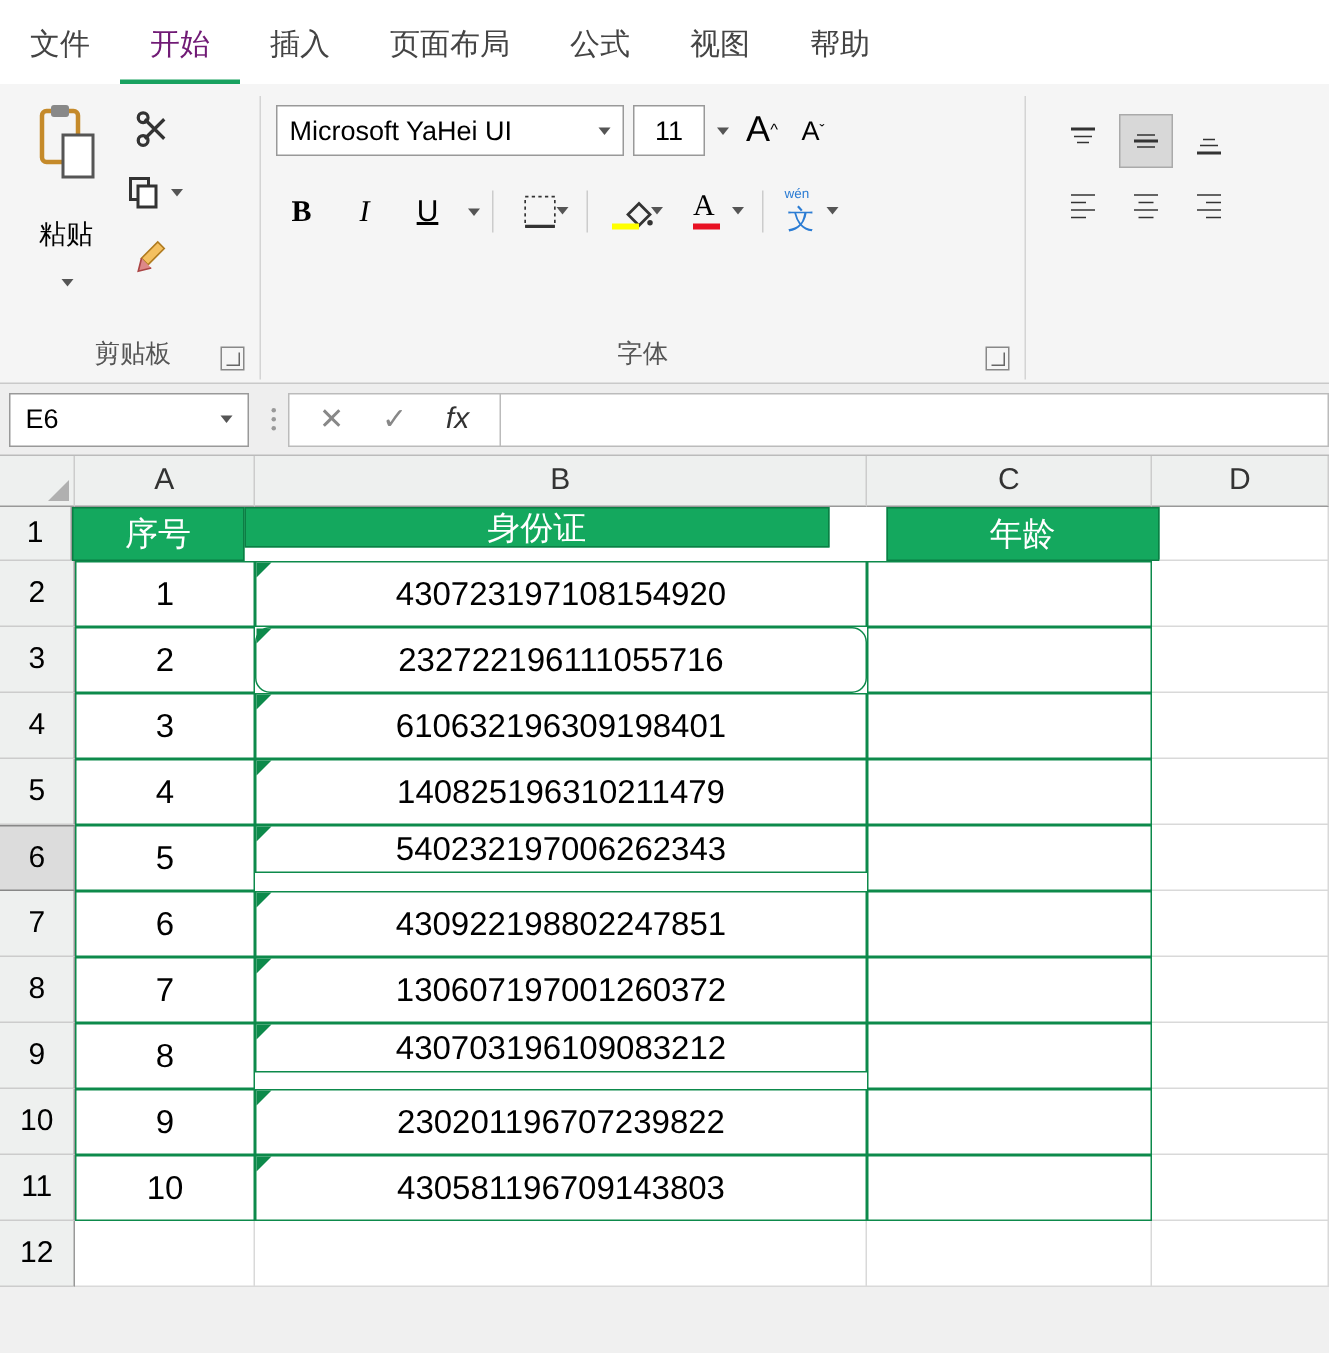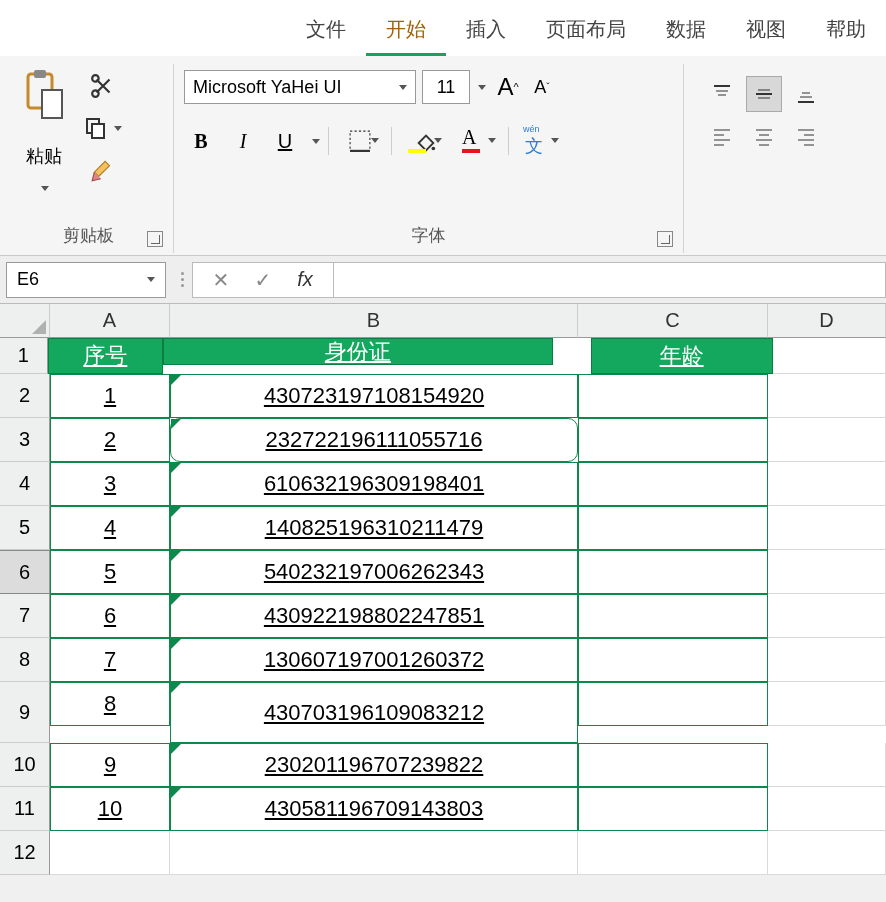--- a/index.html
+++ b/index.html
@@ -1,19 +1,19 @@
 <!DOCTYPE html>
 <html><head>
 <meta charset="utf-8">
 <style>
 *{box-sizing:border-box;margin:0;padding:0;font-family:"Microsoft YaHei","Segoe UI",sans-serif;}
 body{background:#f0f0f0;width:886px;height:902px;overflow:hidden;user-select:none;}
-.ribbon-tabs{display:flex;gap:0;padding:8px 0 0 16px;background:#fff;justify-content:flex-end;}
+.ribbon-tabs{display:flex;gap:0;padding:8px 0 0 0;background:#fff;}
 .ribbon-tabs .tab{padding:8px 20px 10px;font-size:20px;color:#444;cursor:pointer;border-bottom:3px solid transparent;}
-.ribbon-tabs .tab.active{border-bottom:3px solid #18a15f;color:#a16207;}
+.ribbon-tabs .tab.active{border-bottom:3px solid #18a15f;color:#701a75;}
 .ribbon{background:#f5f5f5;border-bottom:1px solid #c9c9c9;display:flex;padding:8px 4px 2px 4px;height:200px;}
 .group{border-right:1px solid #d4d4d4;padding:0 10px;display:flex;flex-direction:column;height:100%;}
 .group-body{flex:1;display:flex;align-items:flex-start;gap:6px;}
 .group-label{font-size:17px;color:#555;text-align:center;padding:4px 0 6px;position:relative;}
 .launcher{position:absolute;right:0;bottom:6px;width:16px;height:16px;border:1px solid #888;}
 .launcher::after{content:"";position:absolute;left:3px;top:3px;width:8px;height:8px;border-right:1px solid #666;border-bottom:1px solid #666;}
 .btn{display:flex;align-items:center;justify-content:center;cursor:pointer;}
 .vstack{display:flex;flex-direction:column;align-items:center;gap:18px;}
 .hstack{display:flex;align-items:center;gap:4px;}
 .drop-arrow{width:0;height:0;border-left:4px solid transparent;border-right:4px solid transparent;border-top:5px solid #555;display:inline-block;margin-left:2px;}
@@ -51,40 +51,40 @@
 
 .sheet{background:#fff;position:relative;}
 .corner{width:50px;height:34px;border-right:1px solid #ccc;border-bottom:1px solid #999;background:#eef0ef;position:relative;}
 .corner::after{content:"";position:absolute;right:3px;bottom:3px;width:0;height:0;border-left:14px solid transparent;border-bottom:14px solid #b0b0b0;}
 .col-headers{display:flex;}
 .colh{height:34px;border-right:1px solid #ccc;border-bottom:1px solid #999;background:#eef0ef;display:flex;align-items:center;justify-content:center;font-size:20px;color:#333;}
 .rows{display:flex;flex-direction:column;}
 .row{display:flex;}
 .rowh{width:50px;border-right:1px solid #999;border-bottom:1px solid #ccc;background:#eef0ef;display:flex;align-items:center;justify-content:center;font-size:20px;}
 .rowh.sel{background:#dcdcdc;border-top:1px solid #888;border-bottom:1px solid #888;}
-.cell{border-right:1px solid #d9d9d9;border-bottom:1px solid #d9d9d9;display:flex;align-items:center;font-size:22px;padding:0 10px;height:44px;position:relative;text-decoration:underline;}
+.cell{border-right:1px solid #d9d9d9;border-bottom:1px solid #d9d9d9;display:flex;align-items:center;font-size:22px;padding:0 10px;height:44px;position:relative;}
 .hdr-row .cell{height:36px;}
 .hcell{background:#14a85e;color:#fff;justify-content:center;font-size:22px;border:1px solid #0b7e44;}
 .dcell{border:1px solid #0d8a4b;background:#fff;color:#000;}
 .dcell.center{justify-content:center;}
 .dcell .tri{position:absolute;left:0;top:0;width:0;height:0;border-top:10px solid #0d8a4b;border-right:10px solid transparent;}
 .w-a{width:120px;}
 .w-b{width:408px;}
 .w-c{width:190px;}
 .w-d{width:118px;}
 </style>
 </head>
 <body>
 
 <div class="ribbon-tabs">
   <div class="tab">文件</div>
   <div class="tab active">开始</div>
   <div class="tab">插入</div>
   <div class="tab">页面布局</div>
-  <div class="tab">数据</div>
+  <div class="tab">公式</div>
   <div class="tab">视图</div>
   <div class="tab">帮助</div>
 </div>
 
 <div class="ribbon">
 
   <div class="group" style="width:170px">
     <div class="group-body">
       <div class="vstack paste-big btn">
         <svg viewBox="0 0 44 56">
@@ -331,21 +331,21 @@
         <div class="cell w-c dcell" style="height: 44px;">
           <span></span>
         </div>
         <div class="cell w-d" style="height: 44px;"></div>
       </div>
       <div class="row">
         <div class="rowh sel">6</div>
         <div class="cell w-a dcell center" style="height: 44px;">
           <span>5</span>
         </div>
-        <div class="cell w-b dcell center" style="height: 44px; text-align: center;">
+        <div class="cell w-b dcell center" style="height: 32px; text-align: center;">
           <span class="tri"></span>
           <span>540232197006262343</span>
         </div>
         <div class="cell w-c dcell" style="height: 44px;">
           <span></span>
         </div>
         <div class="cell w-d" style="height: 44px;"></div>
       </div>
       <div class="row">
         <div class="rowh">7</div>
@@ -373,21 +373,21 @@
         <div class="cell w-c dcell" style="height: 44px;">
           <span></span>
         </div>
         <div class="cell w-d" style="height: 44px;"></div>
       </div>
       <div class="row">
         <div class="rowh">9</div>
         <div class="cell w-a dcell center" style="height: 44px;">
           <span>8</span>
         </div>
-        <div class="cell w-b dcell center" style="height: 61px;">
+        <div class="cell w-b dcell center" style="height: 33px;">
           <span class="tri"></span>
           <span>430703196109083212</span>
         </div>
         <div class="cell w-c dcell" style="height: 44px;">
           <span></span>
         </div>
         <div class="cell w-d" style="height: 44px;"></div>
       </div>
       <div class="row">
         <div class="rowh">10</div>

